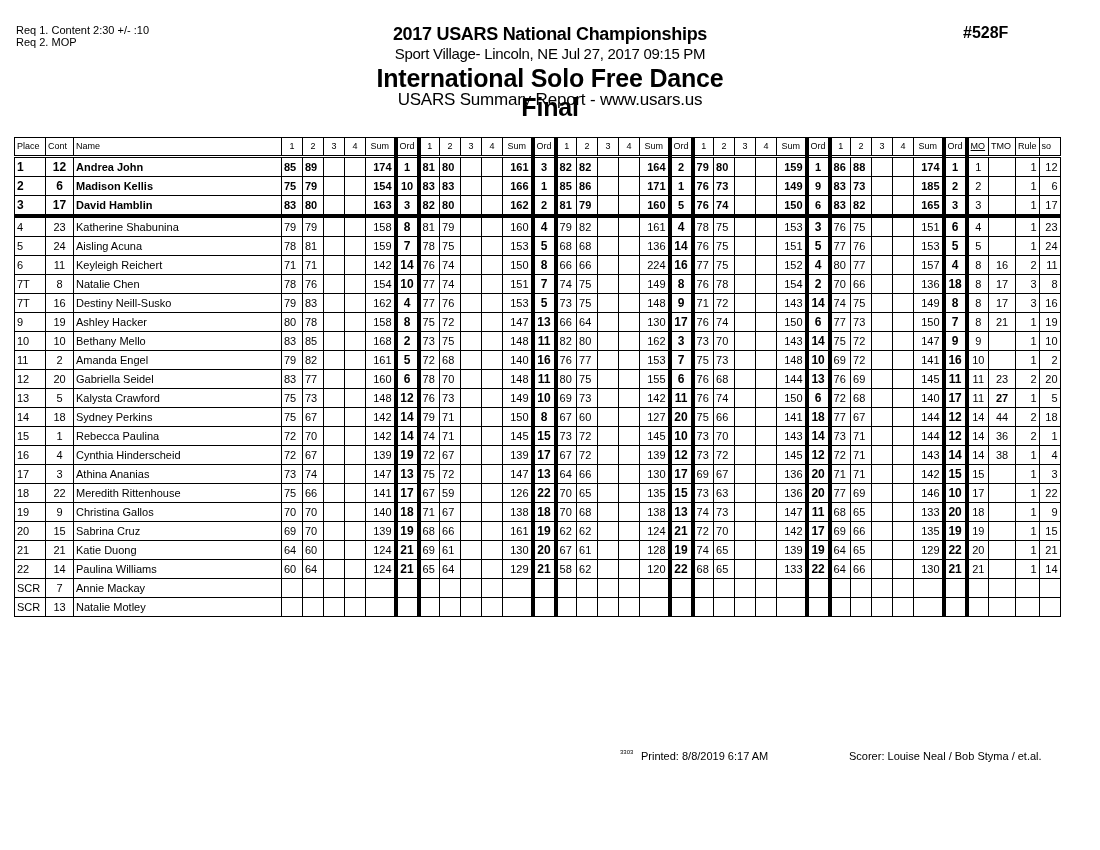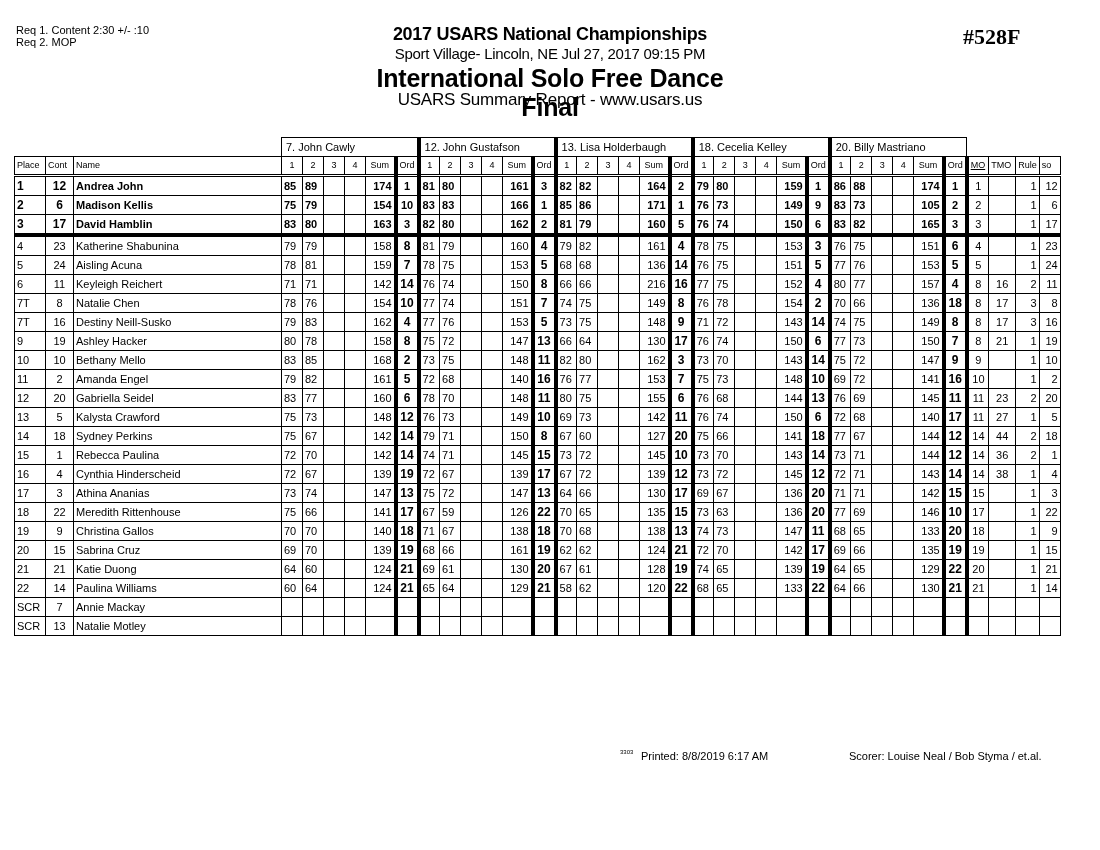--- a/index.html
+++ b/index.html
@@ -3,21 +3,21 @@
 <meta charset="utf-8">
 <style>
   html, body { margin: 0; padding: 0; background: #ffffff; }
   body { width: 1100px; height: 850px; position: relative; font-family: "Liberation Sans", sans-serif; color: #000; overflow: hidden; }
   .req { position: absolute; left: 16px; top: 24px; font-size: 11px; line-height: 12px; }
   .hdr-center { position: absolute; left: 345px; width: 410px; text-align: center; }
   .t1 { top: 24px; font-size: 18px; font-weight: bold; letter-spacing: -0.3px; }
   .t2 { top: 45px; font-size: 15px; letter-spacing: -0.3px; }
   .t3 { top: 64px; font-size: 25px; font-weight: bold; letter-spacing: -0.2px; }
   .t4 { top: 90px; font-size: 17px; letter-spacing: -0.2px; }
-  .evno { position: absolute; left: 963px; top: 24px; font-size: 22px; font-weight: bold; font-family: Liberation Serif, serif; }
+  .evno { position: absolute; left: 963px; top: 24px; font-size: 16px; font-weight: bold; }
 
   table.res { position: absolute; left: 14px; top: 137px; border-collapse: collapse; table-layout: fixed; font-size: 11px; }
   table.res td { border: 1px solid #000; padding: 0 2px; height: 18px; line-height: 18px; white-space: nowrap; overflow: hidden; }
   table.res td.blank { border: none; }
   table.res tr.jrow td.judge { text-align: left; padding-left: 4px; font-size: 11px; border-bottom: none; height: 18px; }
   table.res tr.colhdr td { font-size: 9px; height: 17px; line-height: 17px; border-bottom: 3px double #000; }
   table.res td.ord { border-left: 4px solid #000; font-weight: bold; text-align: center; font-size: 12px; }
   table.res td.num { text-align: left; }
   table.res td.sum { text-align: right; }
   table.res td.r { text-align: right; }
@@ -80,29 +80,20 @@
       <col style="width: 21px;">
       <col style="width: 21px;">
       <col style="width: 30px;">
       <col style="width: 21px;">
       <col style="width: 22px;">
       <col style="width: 27px;">
       <col style="width: 23px;">
       <col style="width: 21px;">
     </colgroup>
   <tbody id="tbody">
-      <tr class="jrow">
-        <td class="blank" colspan="3"></td>
-        <td class="judge" colspan="6">7.  John Cawly</td>
-        <td class="judge jstart" colspan="6">12.  John Gustafson</td>
-        <td class="judge jstart" colspan="6">13.  Lisa Holderbaugh</td>
-        <td class="judge jstart" colspan="6">18.  Cecelia Kelley</td>
-        <td class="judge jstart" colspan="6">20.  Billy Mastriano</td>
-        <td class="blank" colspan="4"></td>
-      </tr>
       <tr class="colhdr">
         <td>Place</td>
         <td>Cont</td>
         <td>Name</td>
         <td class="c" style="font-weight: normal; font-size: 9px;">1</td>
         <td class="c" style="font-weight: normal; font-size: 9px;">2</td>
         <td class="c" style="font-weight: normal; font-size: 9px;">3</td>
         <td class="c" style="font-weight: normal; font-size: 9px;">4</td>
         <td class="c" style="font-weight: normal; font-size: 9px;">Sum</td>
         <td class="ord" style="font-weight: normal; font-size: 9px;">Ord</td>
@@ -199,21 +190,21 @@
         <td class="num jstart">76</td>
         <td class="num">73</td>
         <td></td>
         <td></td>
         <td class="sum">149</td>
         <td class="ord">9</td>
         <td class="num jstart">83</td>
         <td class="num">73</td>
         <td></td>
         <td></td>
-        <td class="sum">105</td>
+        <td class="sum">185</td>
         <td class="ord">2</td>
         <td class="mo c" style="font-weight: normal;">2</td>
         <td class="c" style="font-weight: normal;"></td>
         <td class="r" style="font-weight: normal;">1</td>
         <td class="r" style="font-weight: normal;">6</td>
       </tr>
       <tr class="top sep">
         <td class="place">3</td>
         <td class="cont c">17</td>
         <td>David Hamblin</td>
@@ -343,21 +334,21 @@
         <td class="num jstart">76</td>
         <td class="num">74</td>
         <td></td>
         <td></td>
         <td class="sum">150</td>
         <td class="ord">8</td>
         <td class="num jstart">66</td>
         <td class="num">66</td>
         <td></td>
         <td></td>
-        <td class="sum">216</td>
+        <td class="sum">224</td>
         <td class="ord">16</td>
         <td class="num jstart">77</td>
         <td class="num">75</td>
         <td></td>
         <td></td>
         <td class="sum">152</td>
         <td class="ord">4</td>
         <td class="num jstart">80</td>
         <td class="num">77</td>
         <td></td>
@@ -631,21 +622,21 @@
         <td></td>
         <td class="sum">150</td>
         <td class="ord">6</td>
         <td class="num jstart">72</td>
         <td class="num">68</td>
         <td></td>
         <td></td>
         <td class="sum">140</td>
         <td class="ord">17</td>
         <td class="mo c" style="font-weight: normal;">11</td>
-        <td class="c" style="font-weight: normal;">27</td>
+        <td class="c" style="font-weight: bold;">27</td>
         <td class="r" style="font-weight: normal;">1</td>
         <td class="r" style="font-weight: normal;">5</td>
       </tr>
       <tr>
         <td class="place" style="text-align: left;">14</td>
         <td class="cont c">18</td>
         <td>Sydney Perkins</td>
         <td class="num">75</td>
         <td class="num">67</td>
         <td></td>

